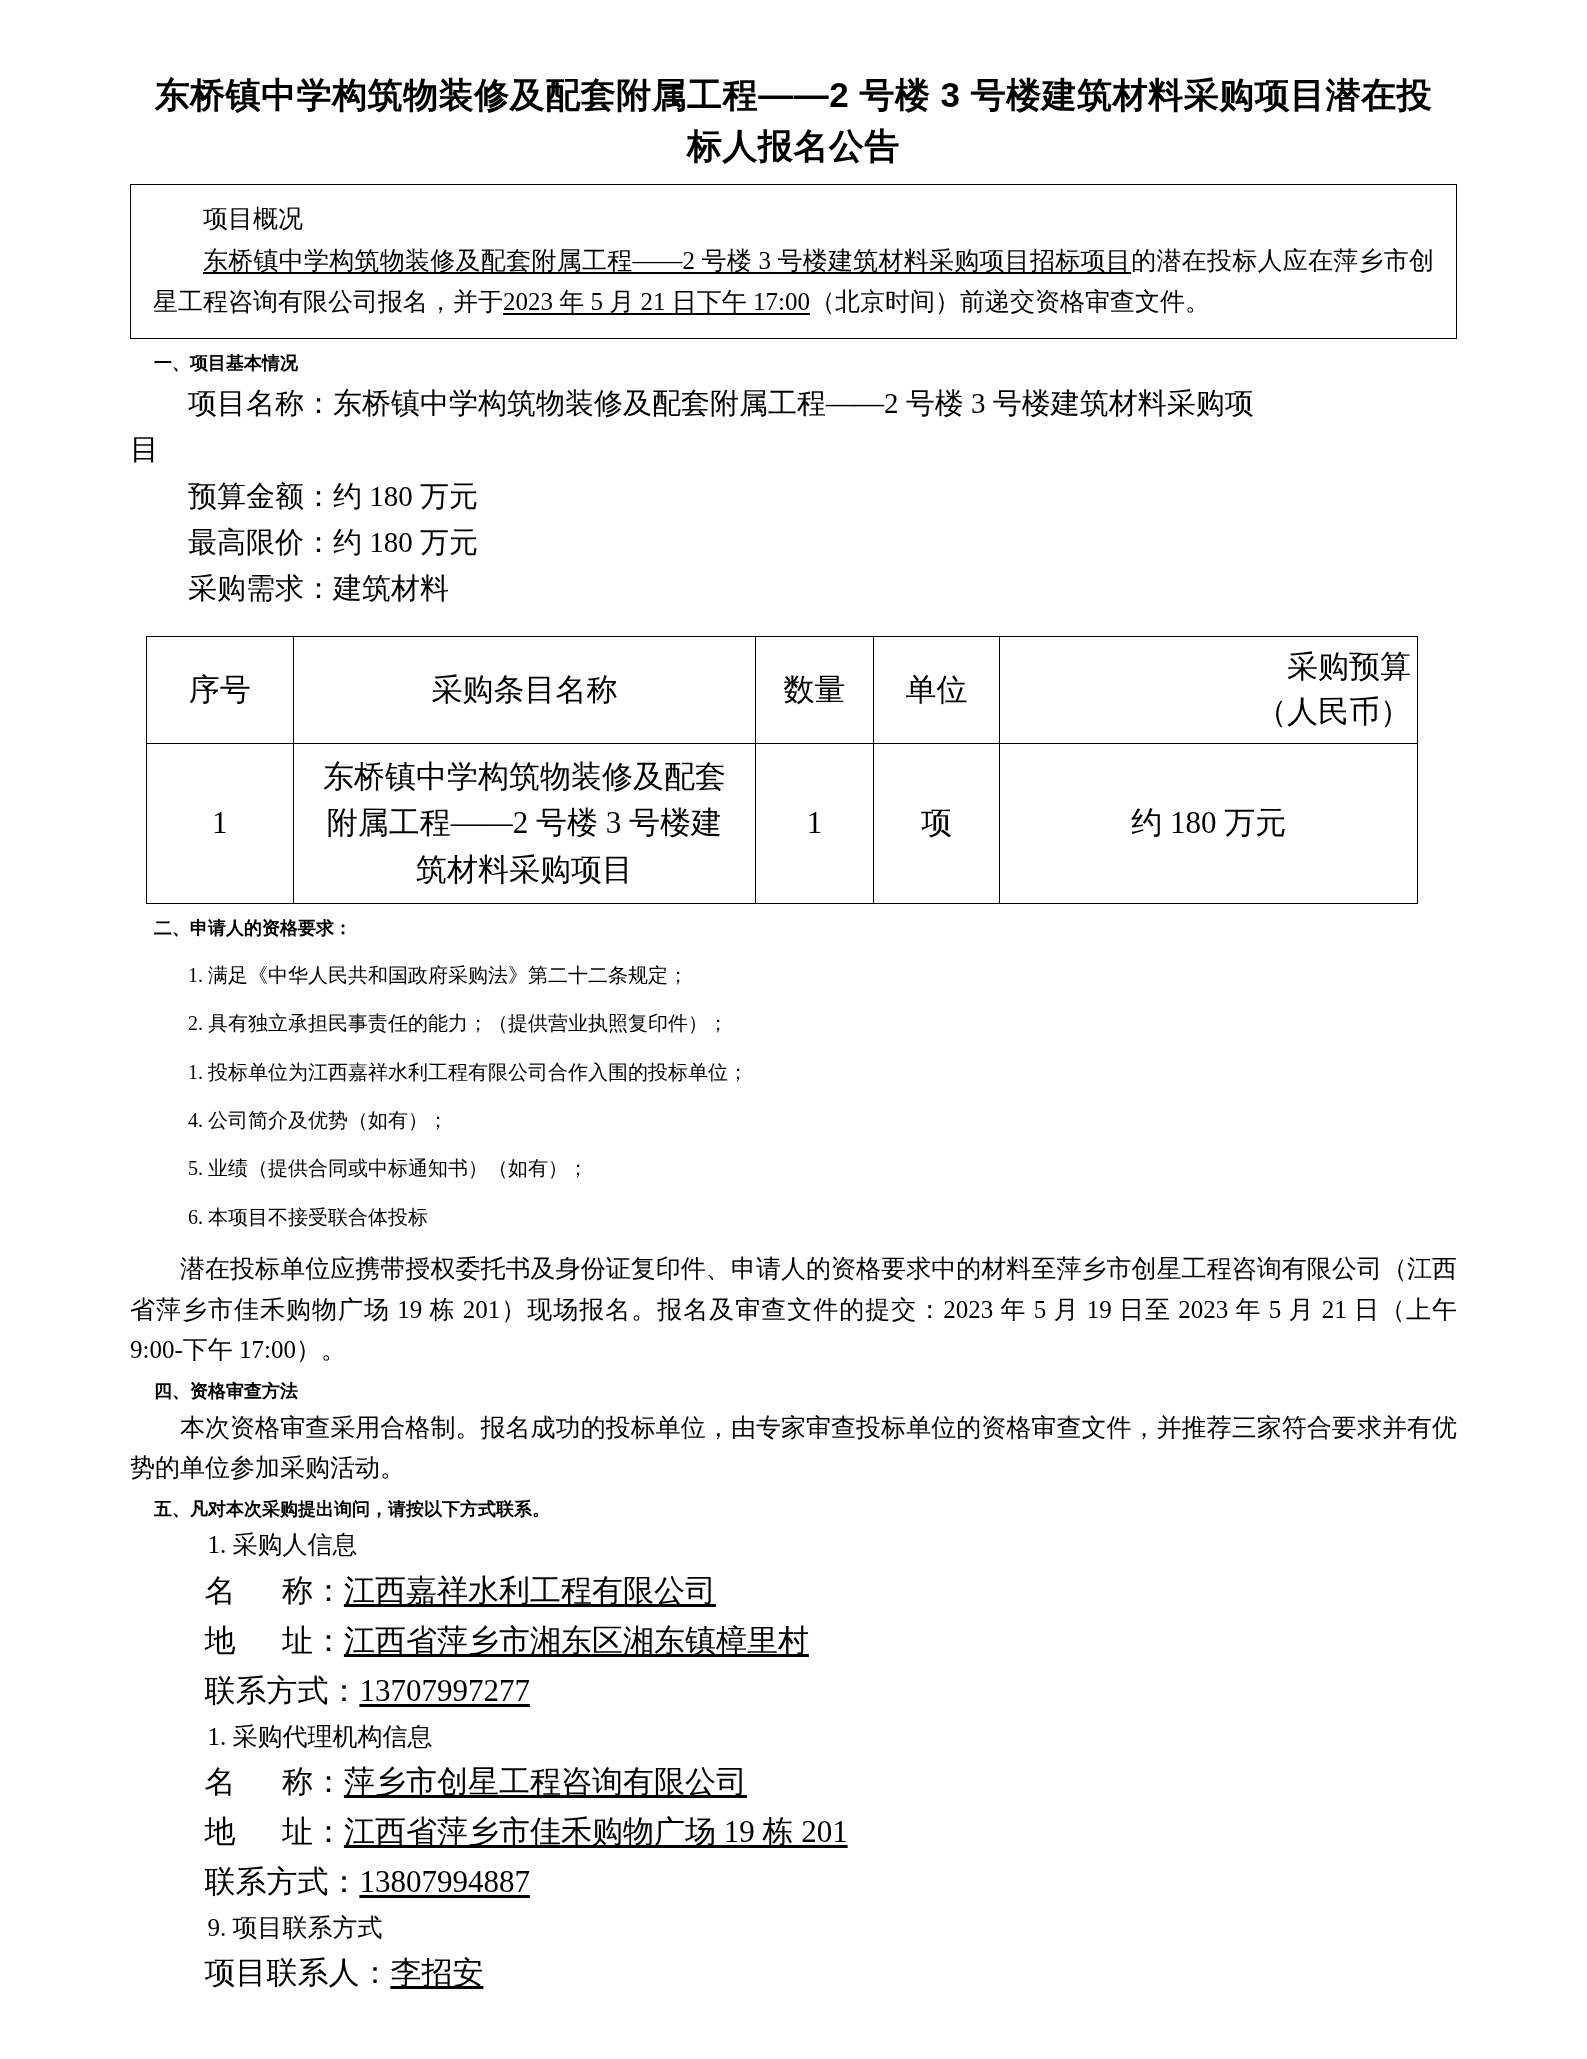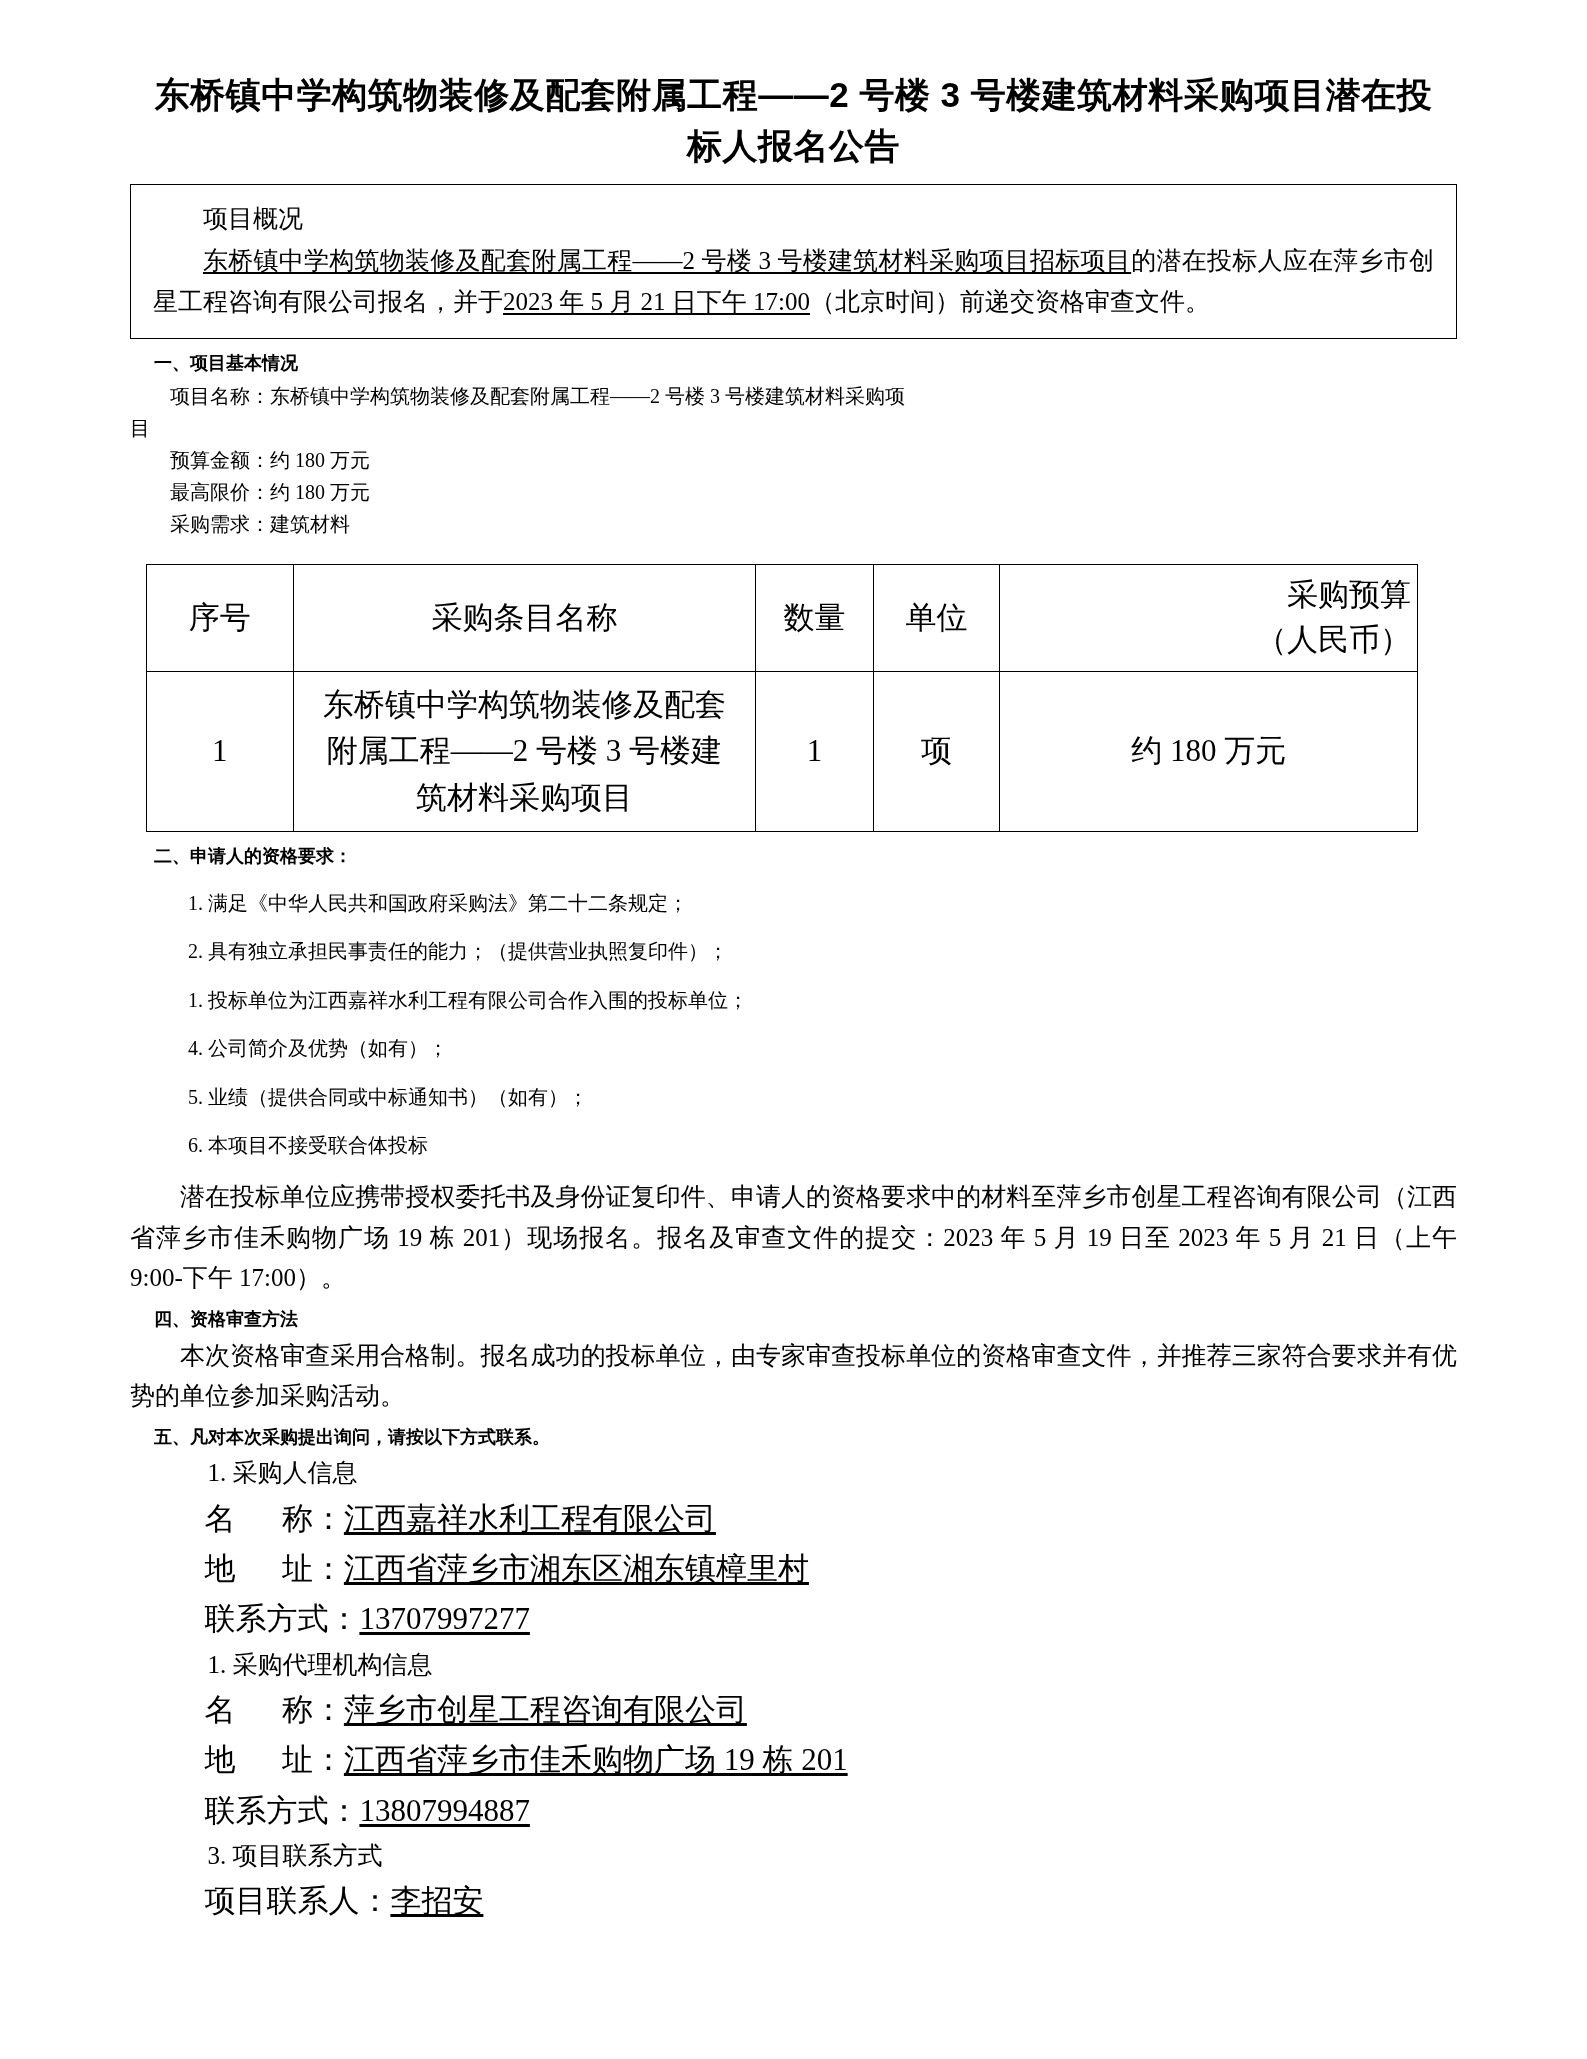--- a/index.html
+++ b/index.html
@@ -56,21 +56,21 @@
     padding-left: 24px;
   }
   .para {
     font-size: 25px;
     line-height: 1.62;
     text-indent: 2em;
     text-align: justify;
     margin: 0;
   }
   .para-tight {
-    font-size: 20px;
+    font-size: 29px;
     line-height: 1.6;
     text-indent: 2em;
     margin: 0;
   }
   .list-item {
     font-size: 20px;
     line-height: 1.62;
     padding-left: 2.1em;
     margin: 16px;
   }
@@ -180,16 +180,16 @@
   <p class="sub-num">1. 采购人信息</p>
   <p class="contact-line"><span class="contact-label">名      称：</span><span class="u">江西嘉祥水利工程有限公司</span></p>
   <p class="contact-line"><span class="contact-label">地      址：</span><span class="u">江西省萍乡市湘东区湘东镇樟里村</span></p>
   <p class="contact-line"><span class="contact-label">联系方式：</span><span class="u">13707997277</span></p>
 
   <p class="sub-num">1. 采购代理机构信息</p>
   <p class="contact-line"><span class="contact-label">名      称：</span><span class="u">萍乡市创星工程咨询有限公司</span></p>
   <p class="contact-line"><span class="contact-label">地      址：</span><span class="u">江西省萍乡市佳禾购物广场 19 栋 201</span></p>
   <p class="contact-line"><span class="contact-label">联系方式：</span><span class="u">13807994887</span></p>
 
-  <p class="sub-num">3. 项目联系方式</p>
+  <p class="sub-num">9. 项目联系方式</p>
   <p class="contact-line"><span class="contact-label">项目联系人：</span><span class="u">李招安</span></p>
 
 </div>
 
 </body></html>

